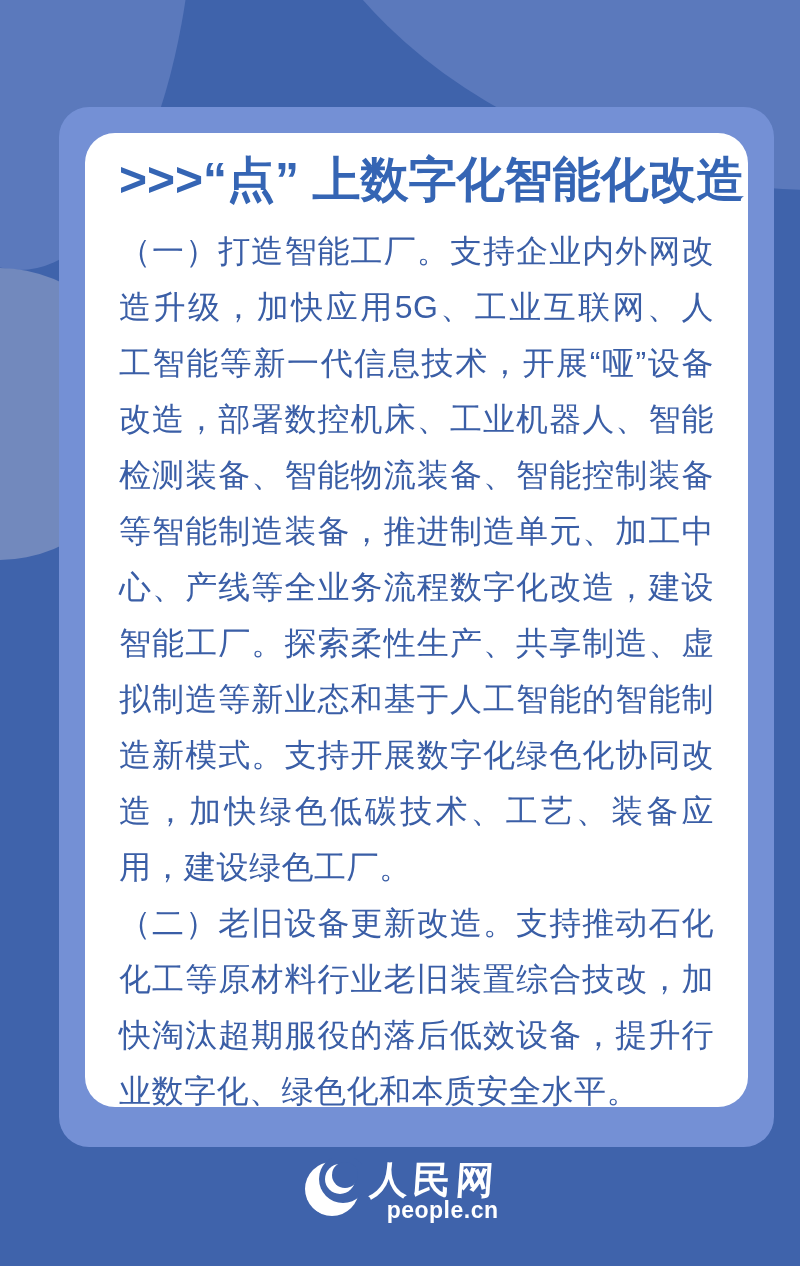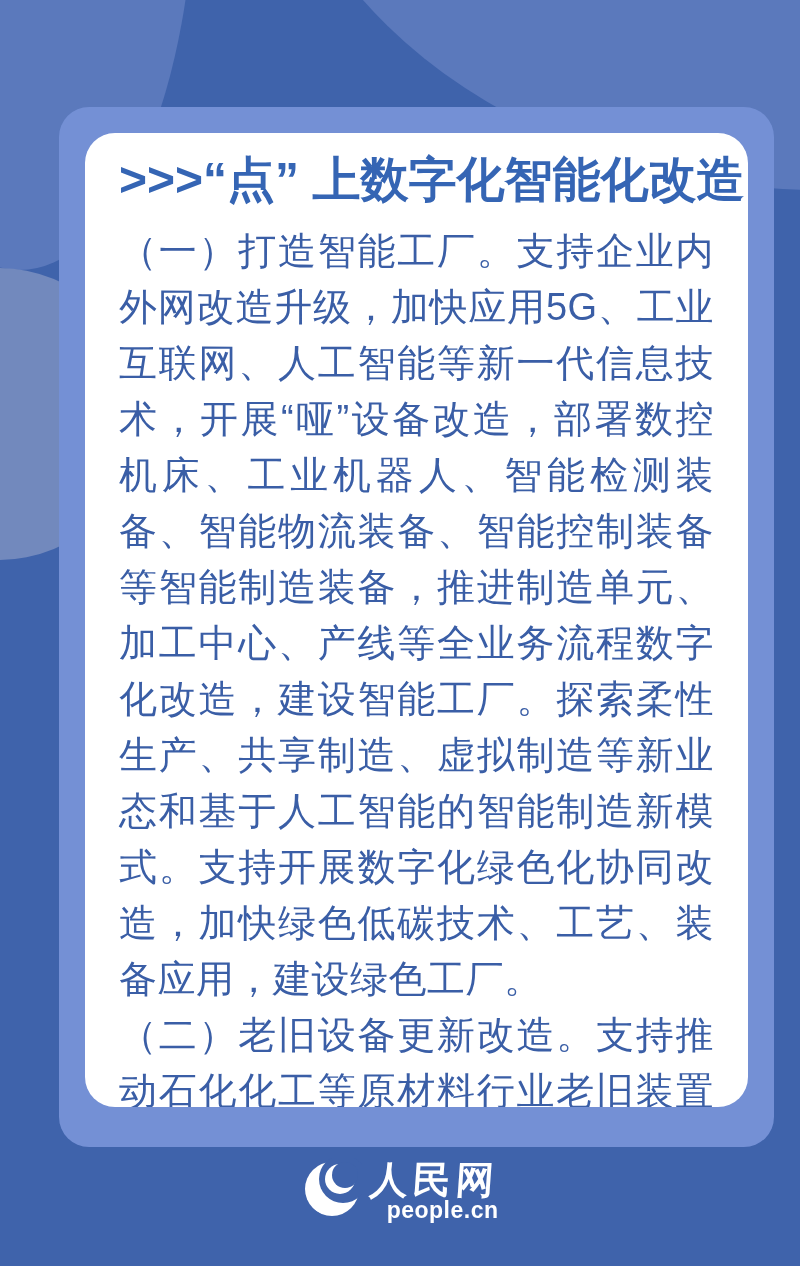--- a/index.html
+++ b/index.html
@@ -44,21 +44,21 @@
     margin: 18px 0 14px 0;
     font-size: 48px;
     line-height: 58px;
     font-weight: 800;
     letter-spacing: 0px;
     color: #3565b4;
     white-space: nowrap;
   }
   .card-paragraph {
     margin: 0;
-    font-size: 38px;
+    font-size: 32px;
     line-height: 56px;
     color: #3a5ea6;
     text-align: justify;
     letter-spacing: 0.5px;
   }
   
   .footer {
     position: absolute;
     left: 0; right: 0; top: 1158px;
     display: flex;

